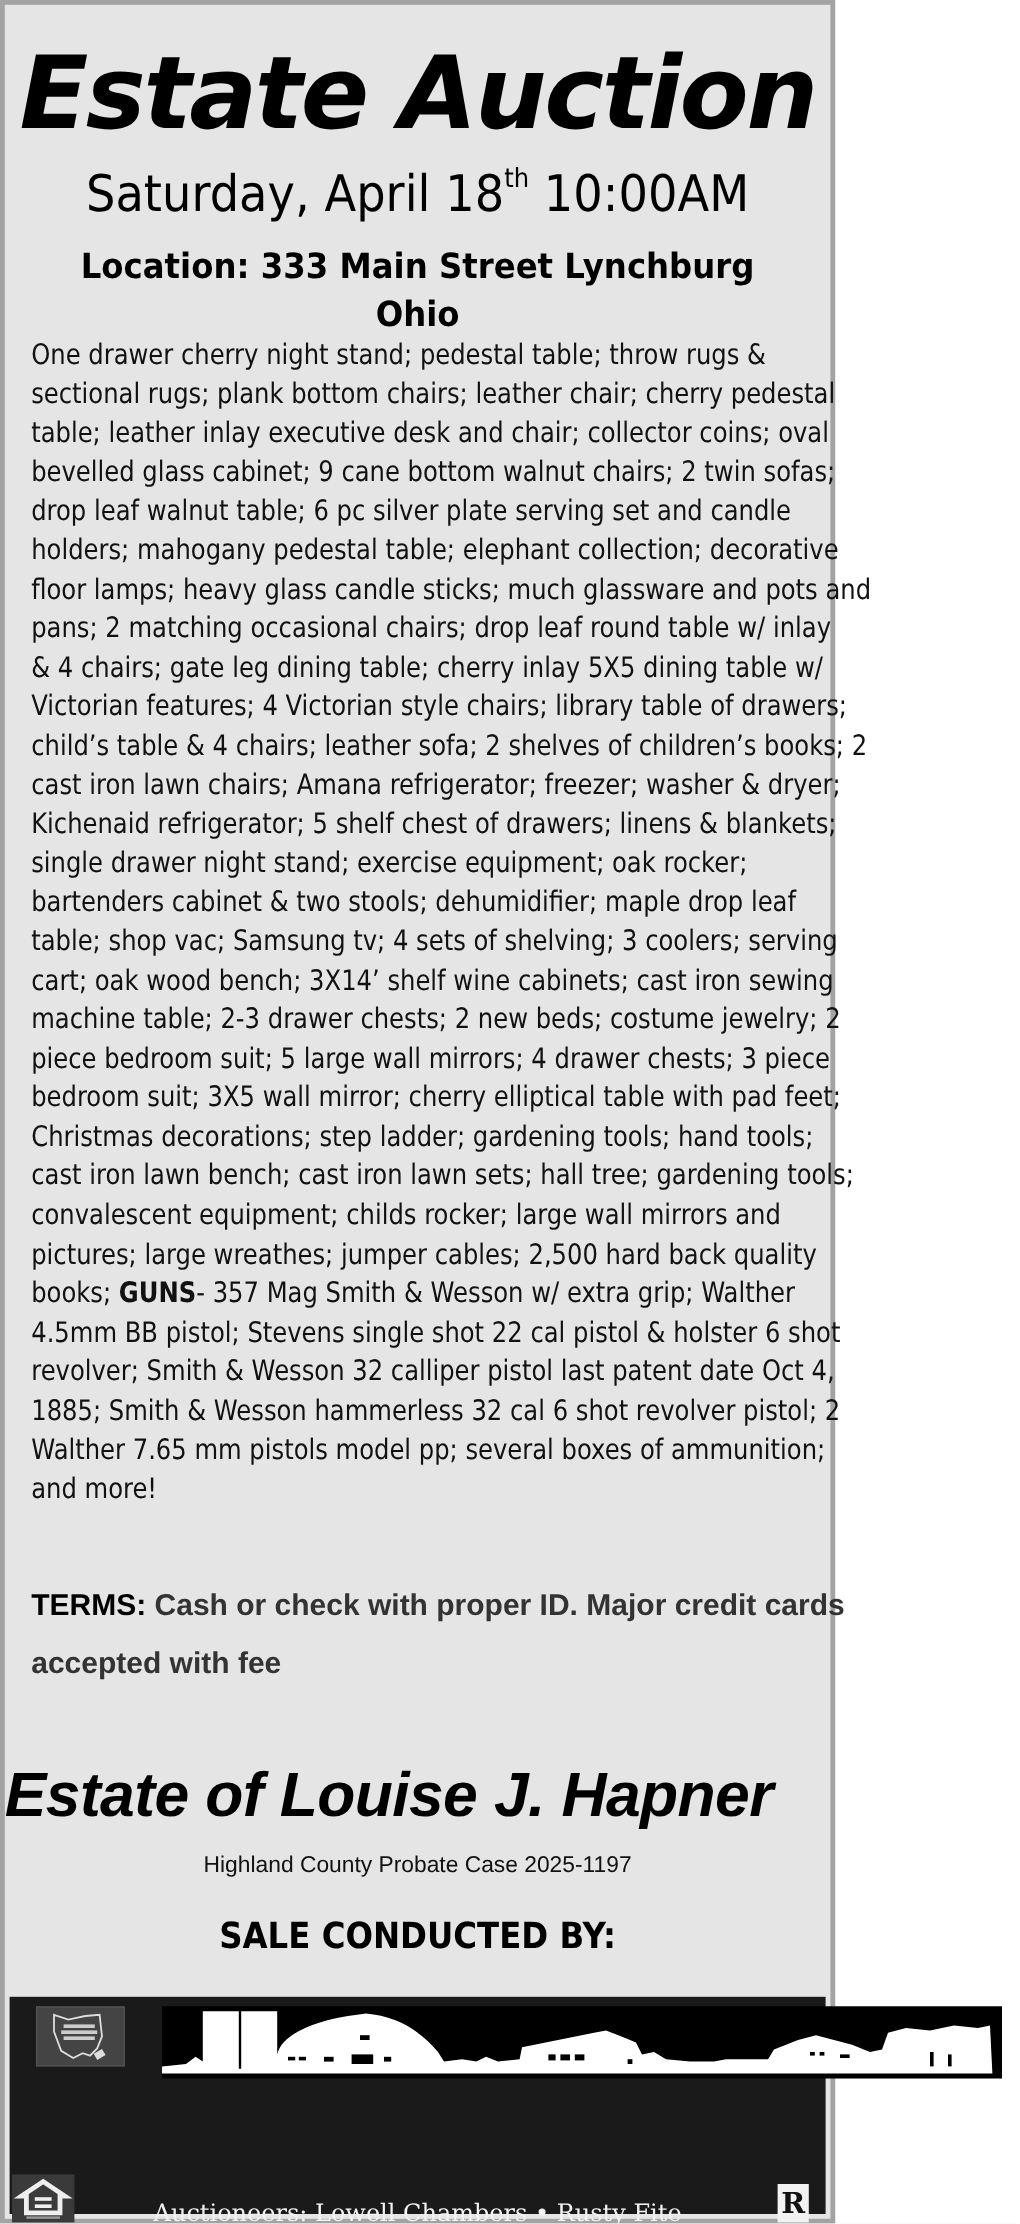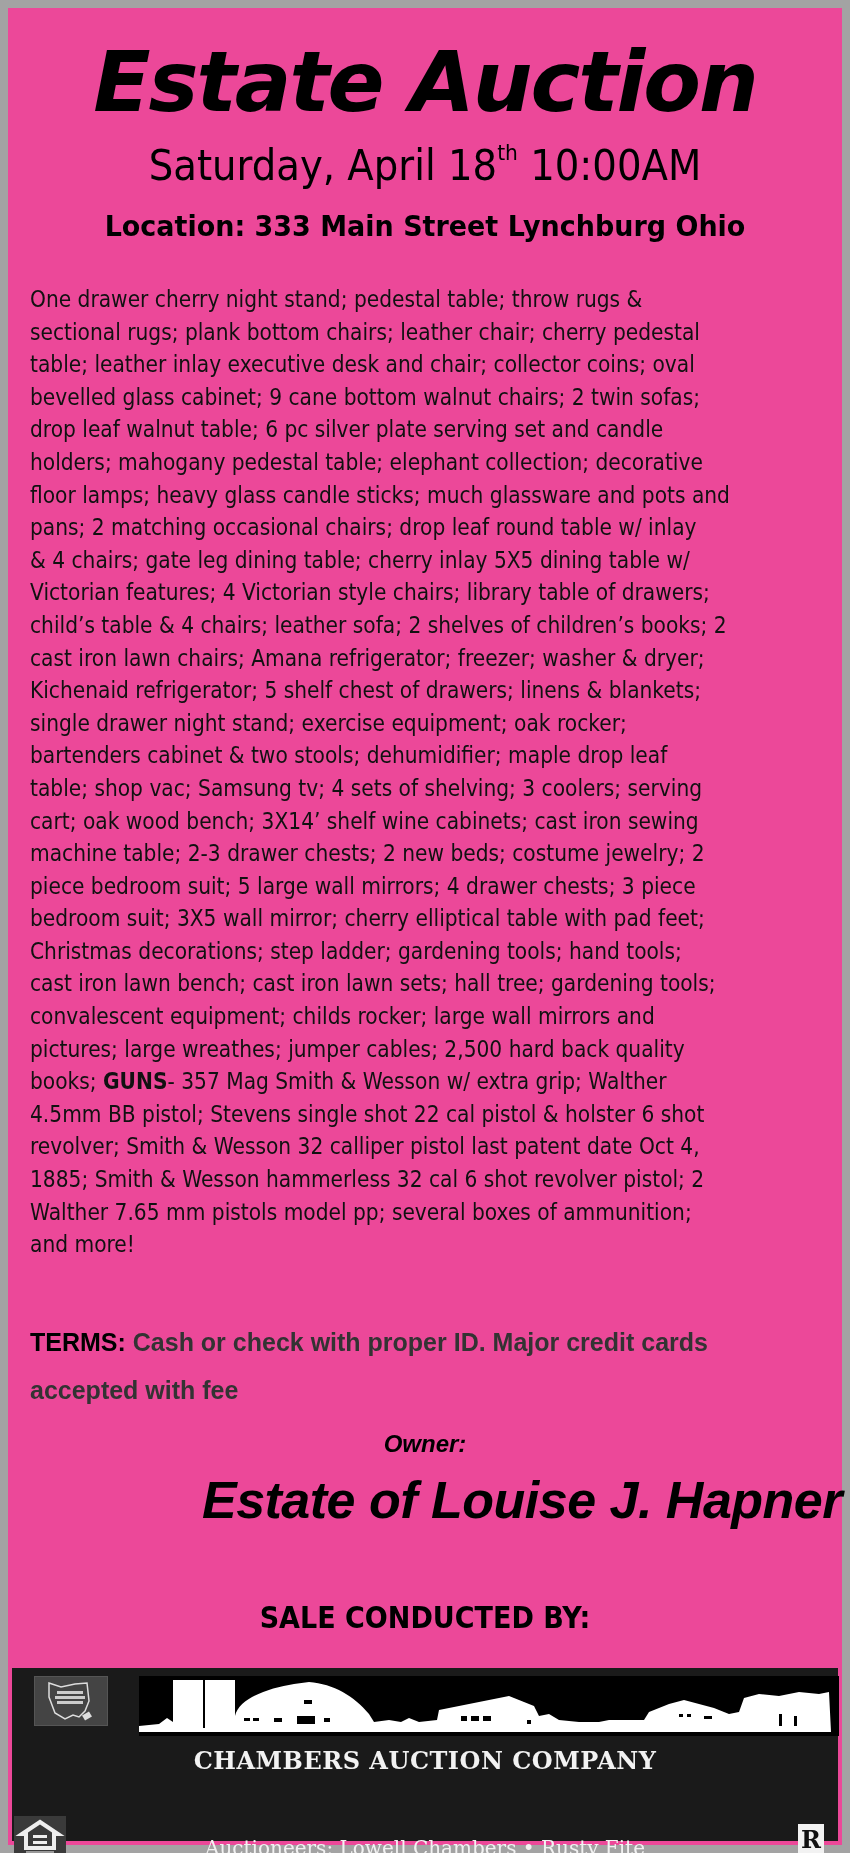--- a/index.html
+++ b/index.html
@@ -1,19 +1,19 @@
 <!DOCTYPE html>
 <html><head>
   <meta charset="utf-8">
   <style>
     html, body { margin: 0; padding: 0; background: #ffffff; }
     body { width: 850px; height: 1853px; overflow: hidden; position: relative; }
     .ad {
-      position: absolute; left: 0; top: 0; width: 850px; height: 1853px;
-      box-sizing: border-box; border: 8px solid #a3a3a3; background: #ec4899;
+      position: absolute; left: 0; top: 0; width: 696px; height: 1853px;
+      box-sizing: border-box; border: 4px solid #a3a3a3; background: #e5e5e5;
     }
     .title {
       position: absolute; left: 0; right: 0; top: 24px; text-align: center;
       font-family: "DejaVu Sans", sans-serif; font-weight: bold; font-style: italic;
       font-size: 84px; line-height: 100px; color: #000; letter-spacing: -2px;
     }
     .date {
       position: absolute; left: 0; right: 0; top: 130px; text-align: center;
       font-family: "DejaVu Sans", sans-serif; font-size: 42px; line-height: 56px; color: #000;
       transform: scaleX(0.92); transform-origin: center;
@@ -35,21 +35,21 @@
       position: absolute; left: 22px; top: 1310px; width: 900px;
       font-family: "Liberation Sans", sans-serif; font-weight: bold; font-size: 25px; line-height: 48px; color: #333;
     }
     .terms .lbl { color: #000; }
     .terms .line { display: block; white-space: nowrap; }
     .owner-label {
       position: absolute; left: 0; right: 0; top: 1422px; text-align: center;
       font-family: "Liberation Sans", sans-serif; font-weight: bold; font-style: italic; font-size: 24px; color: #000;
     }
     .owner-name {
-      position: absolute; left: 0; right: 0; top: 1462px; text-align: right;
+      position: absolute; left: 0; right: 0; top: 1462px; text-align: left;
       font-family: "Liberation Sans", sans-serif; font-weight: bold; font-style: italic; font-size: 52px; color: #000;
       letter-spacing: -0.5px;
     }
     .probate {
       position: absolute; left: 0; right: 0; top: 1540px; text-align: center;
       font-family: "Liberation Sans", sans-serif; font-size: 19px; color: #111;
     }
     .conducted {
       position: absolute; left: 0; right: 0; top: 1592px; text-align: center;
       font-family: "DejaVu Sans", sans-serif; font-weight: bold; font-size: 30px; color: #000;
@@ -129,22 +129,22 @@
     <span class="line">1885; Smith &amp; Wesson hammerless 32 cal 6 shot revolver pistol; 2</span>
     <span class="line">Walther 7.65 mm pistols model pp; several boxes of ammunition;</span>
     <span class="line">and more!</span>
   </div>
 
   <div class="terms">
     <span class="line"><span class="lbl">TERMS:</span><span> Cash or check with proper ID.  Major credit cards</span></span>
     <span class="line">accepted with fee</span>
   </div>
 
-  <div class="owner-label">Owner:</div>
   <div class="owner-name">Estate of Louise J. Hapner</div>
+  <div class="probate">Highland County Probate Case 2025-1197</div>
 
   <div class="conducted">SALE CONDUCTED BY:</div>
 
   <div class="footer">
     <div class="assoc-logo">
       <svg width="72" height="48" viewBox="0 0 72 48">
         <path d="M14 6 L26 10 L40 7 L52 6 L54 24 L50 34 L44 40 L38 38 L30 42 L20 36 L14 20 Z" fill="none" stroke="#ddd" stroke-width="1.5"></path>
         <rect x="22" y="14" width="26" height="3" fill="#ccc"></rect>
         <rect x="20" y="19" width="30" height="3" fill="#ccc"></rect>
         <rect x="22" y="24" width="26" height="3" fill="#ccc"></rect>
@@ -171,21 +171,20 @@
         <rect x="344" y="40" width="8" height="5" fill="#000"></rect>
         <rect x="388" y="44" width="4" height="4" fill="#000"></rect>
         <rect x="540" y="38" width="4" height="3" fill="#000"></rect>
         <rect x="548" y="38" width="4" height="3" fill="#000"></rect>
         <rect x="565" y="40" width="8" height="3" fill="#000"></rect>
         <rect x="640" y="38" width="3" height="12" fill="#000"></rect>
         <rect x="655" y="40" width="3" height="10" fill="#000"></rect>
       </svg>
     </div>
 
-    <div class="company">CHAMBERS AUCTION COMPANY</div>
     <div class="auctioneers">Auctioneers: Lowell Chambers • Rusty Fite</div>
 
     <div class="eho-logo">
       <svg width="52" height="40" viewBox="0 0 52 40">
         <path d="M8 18 L26 6 L44 18 L40 18 L40 32 L12 32 L12 18 Z" fill="none" stroke="#eee" stroke-width="4"></path>
         <rect x="19" y="19" width="14" height="3" fill="#eee"></rect>
         <rect x="19" y="25" width="14" height="3" fill="#eee"></rect>
         <rect x="12" y="35" width="28" height="2" fill="#999"></rect>
       </svg>
     </div>

